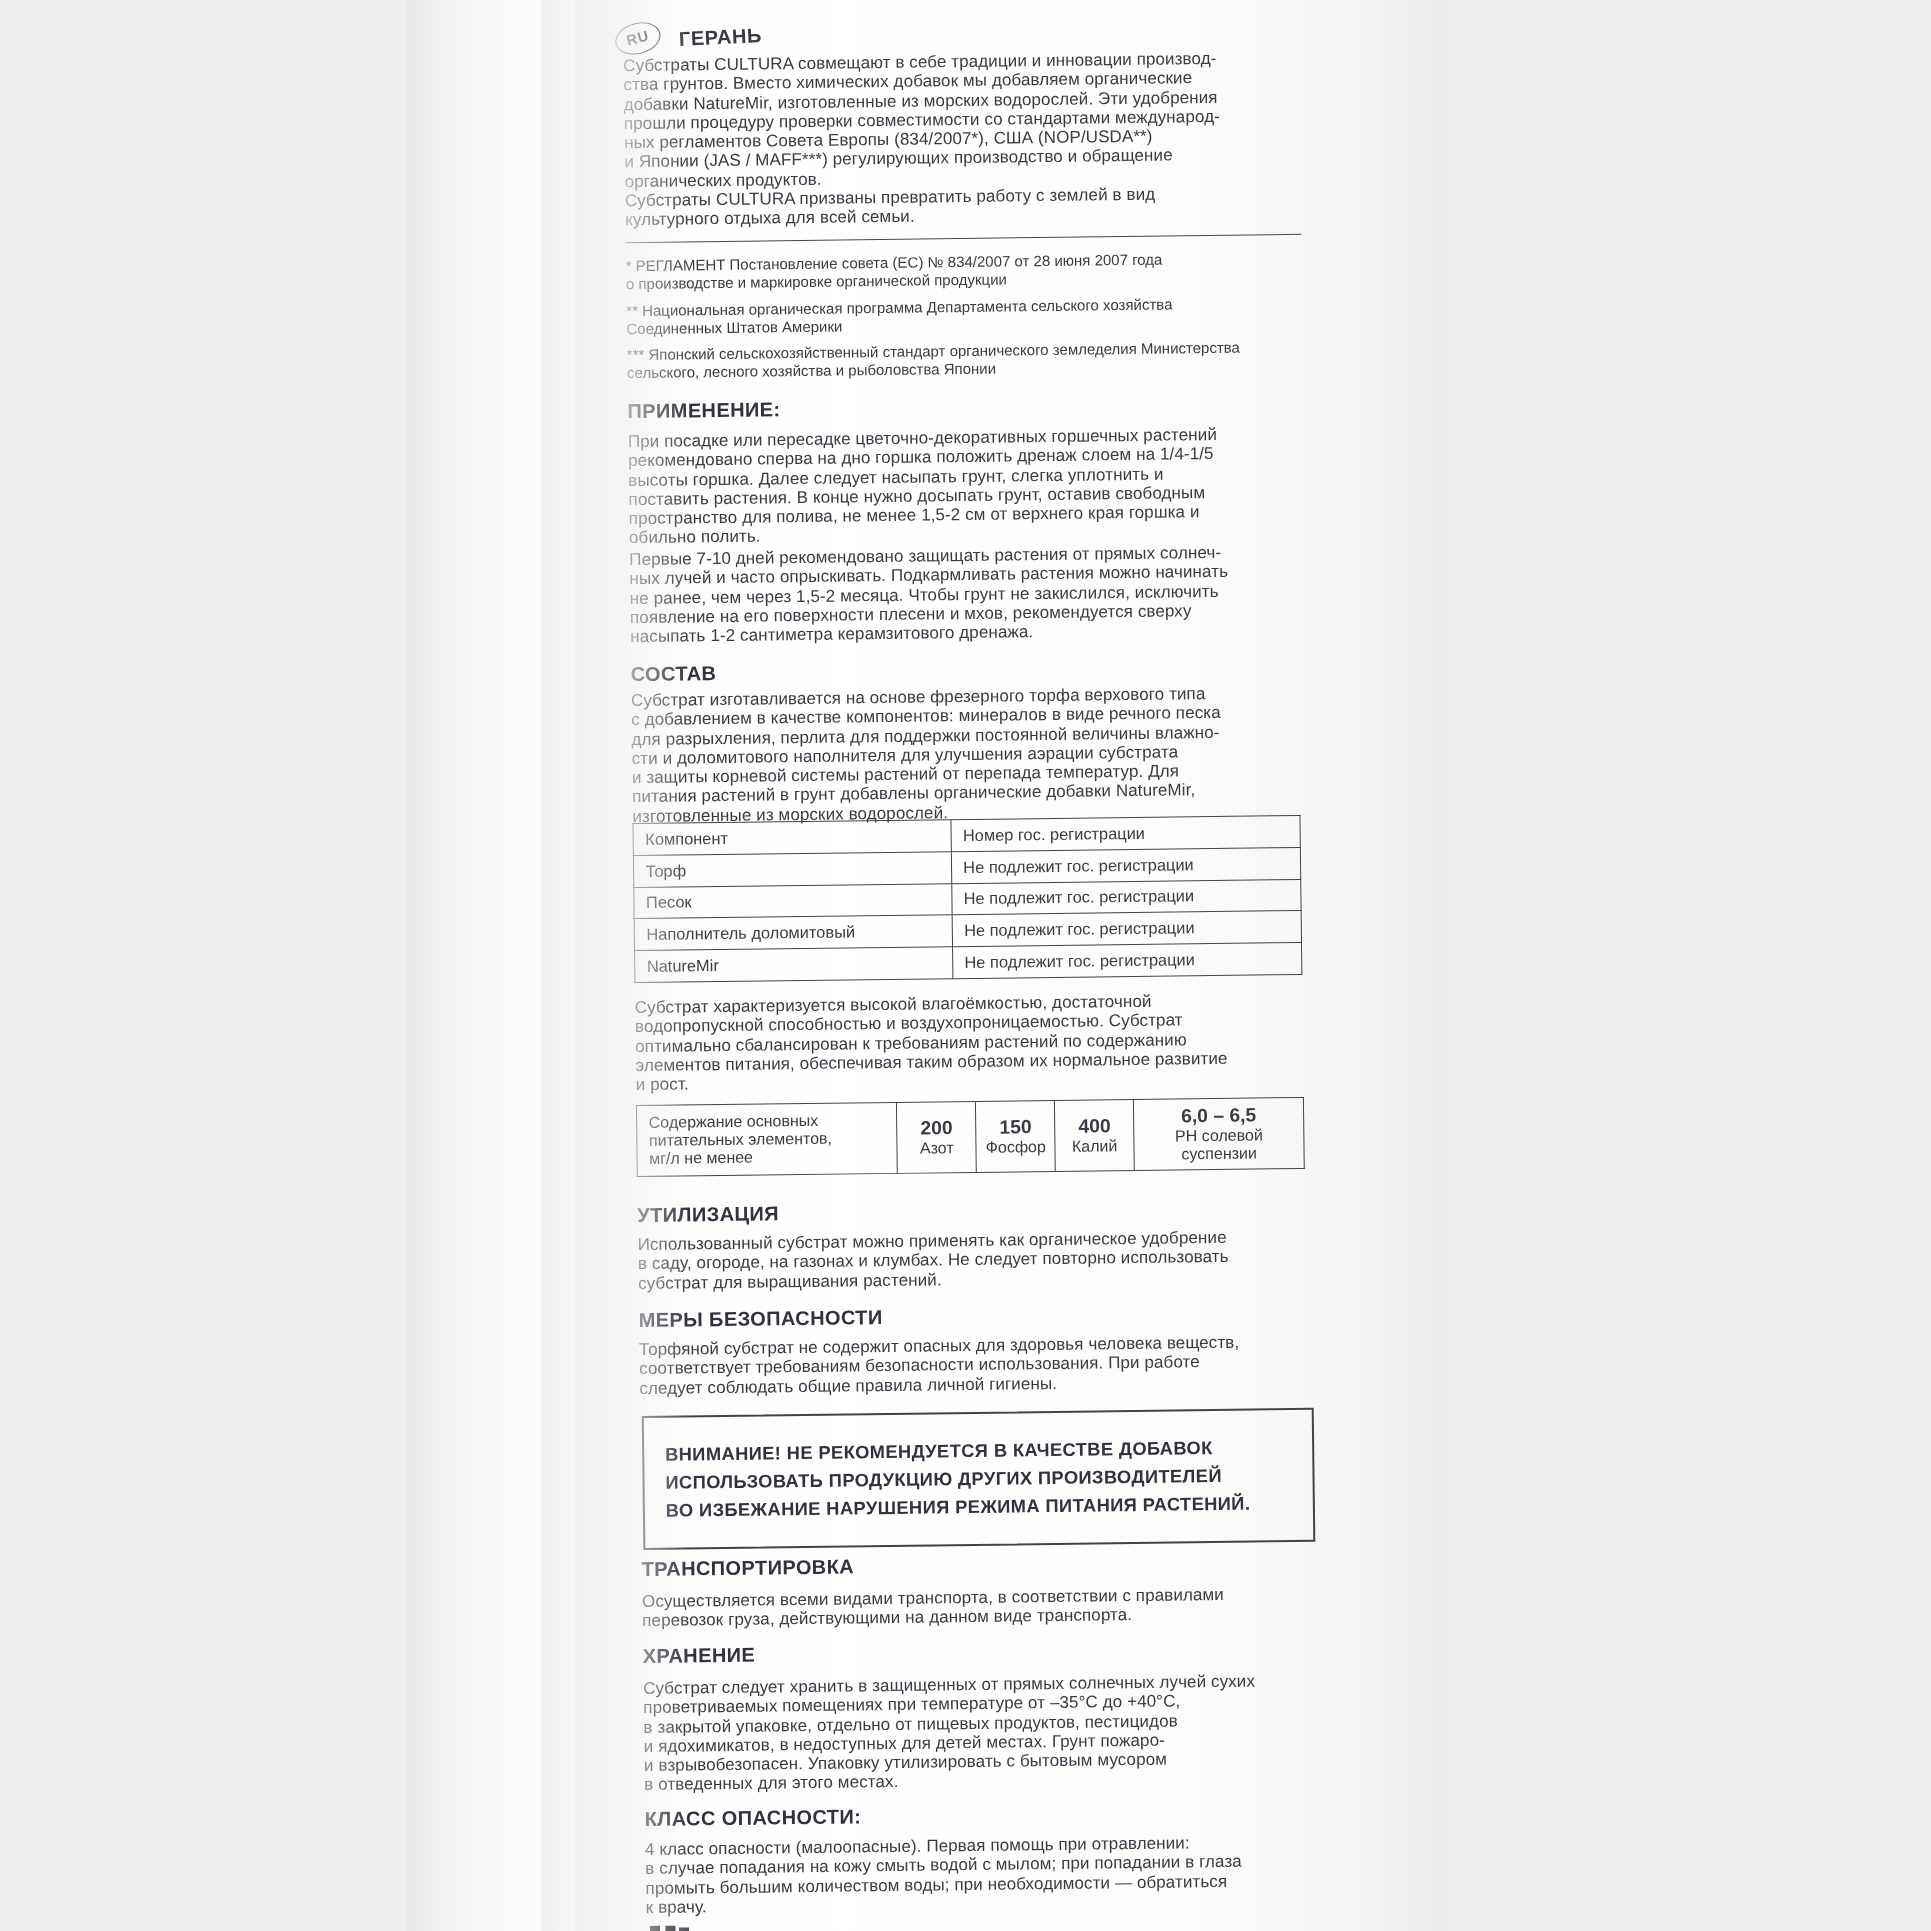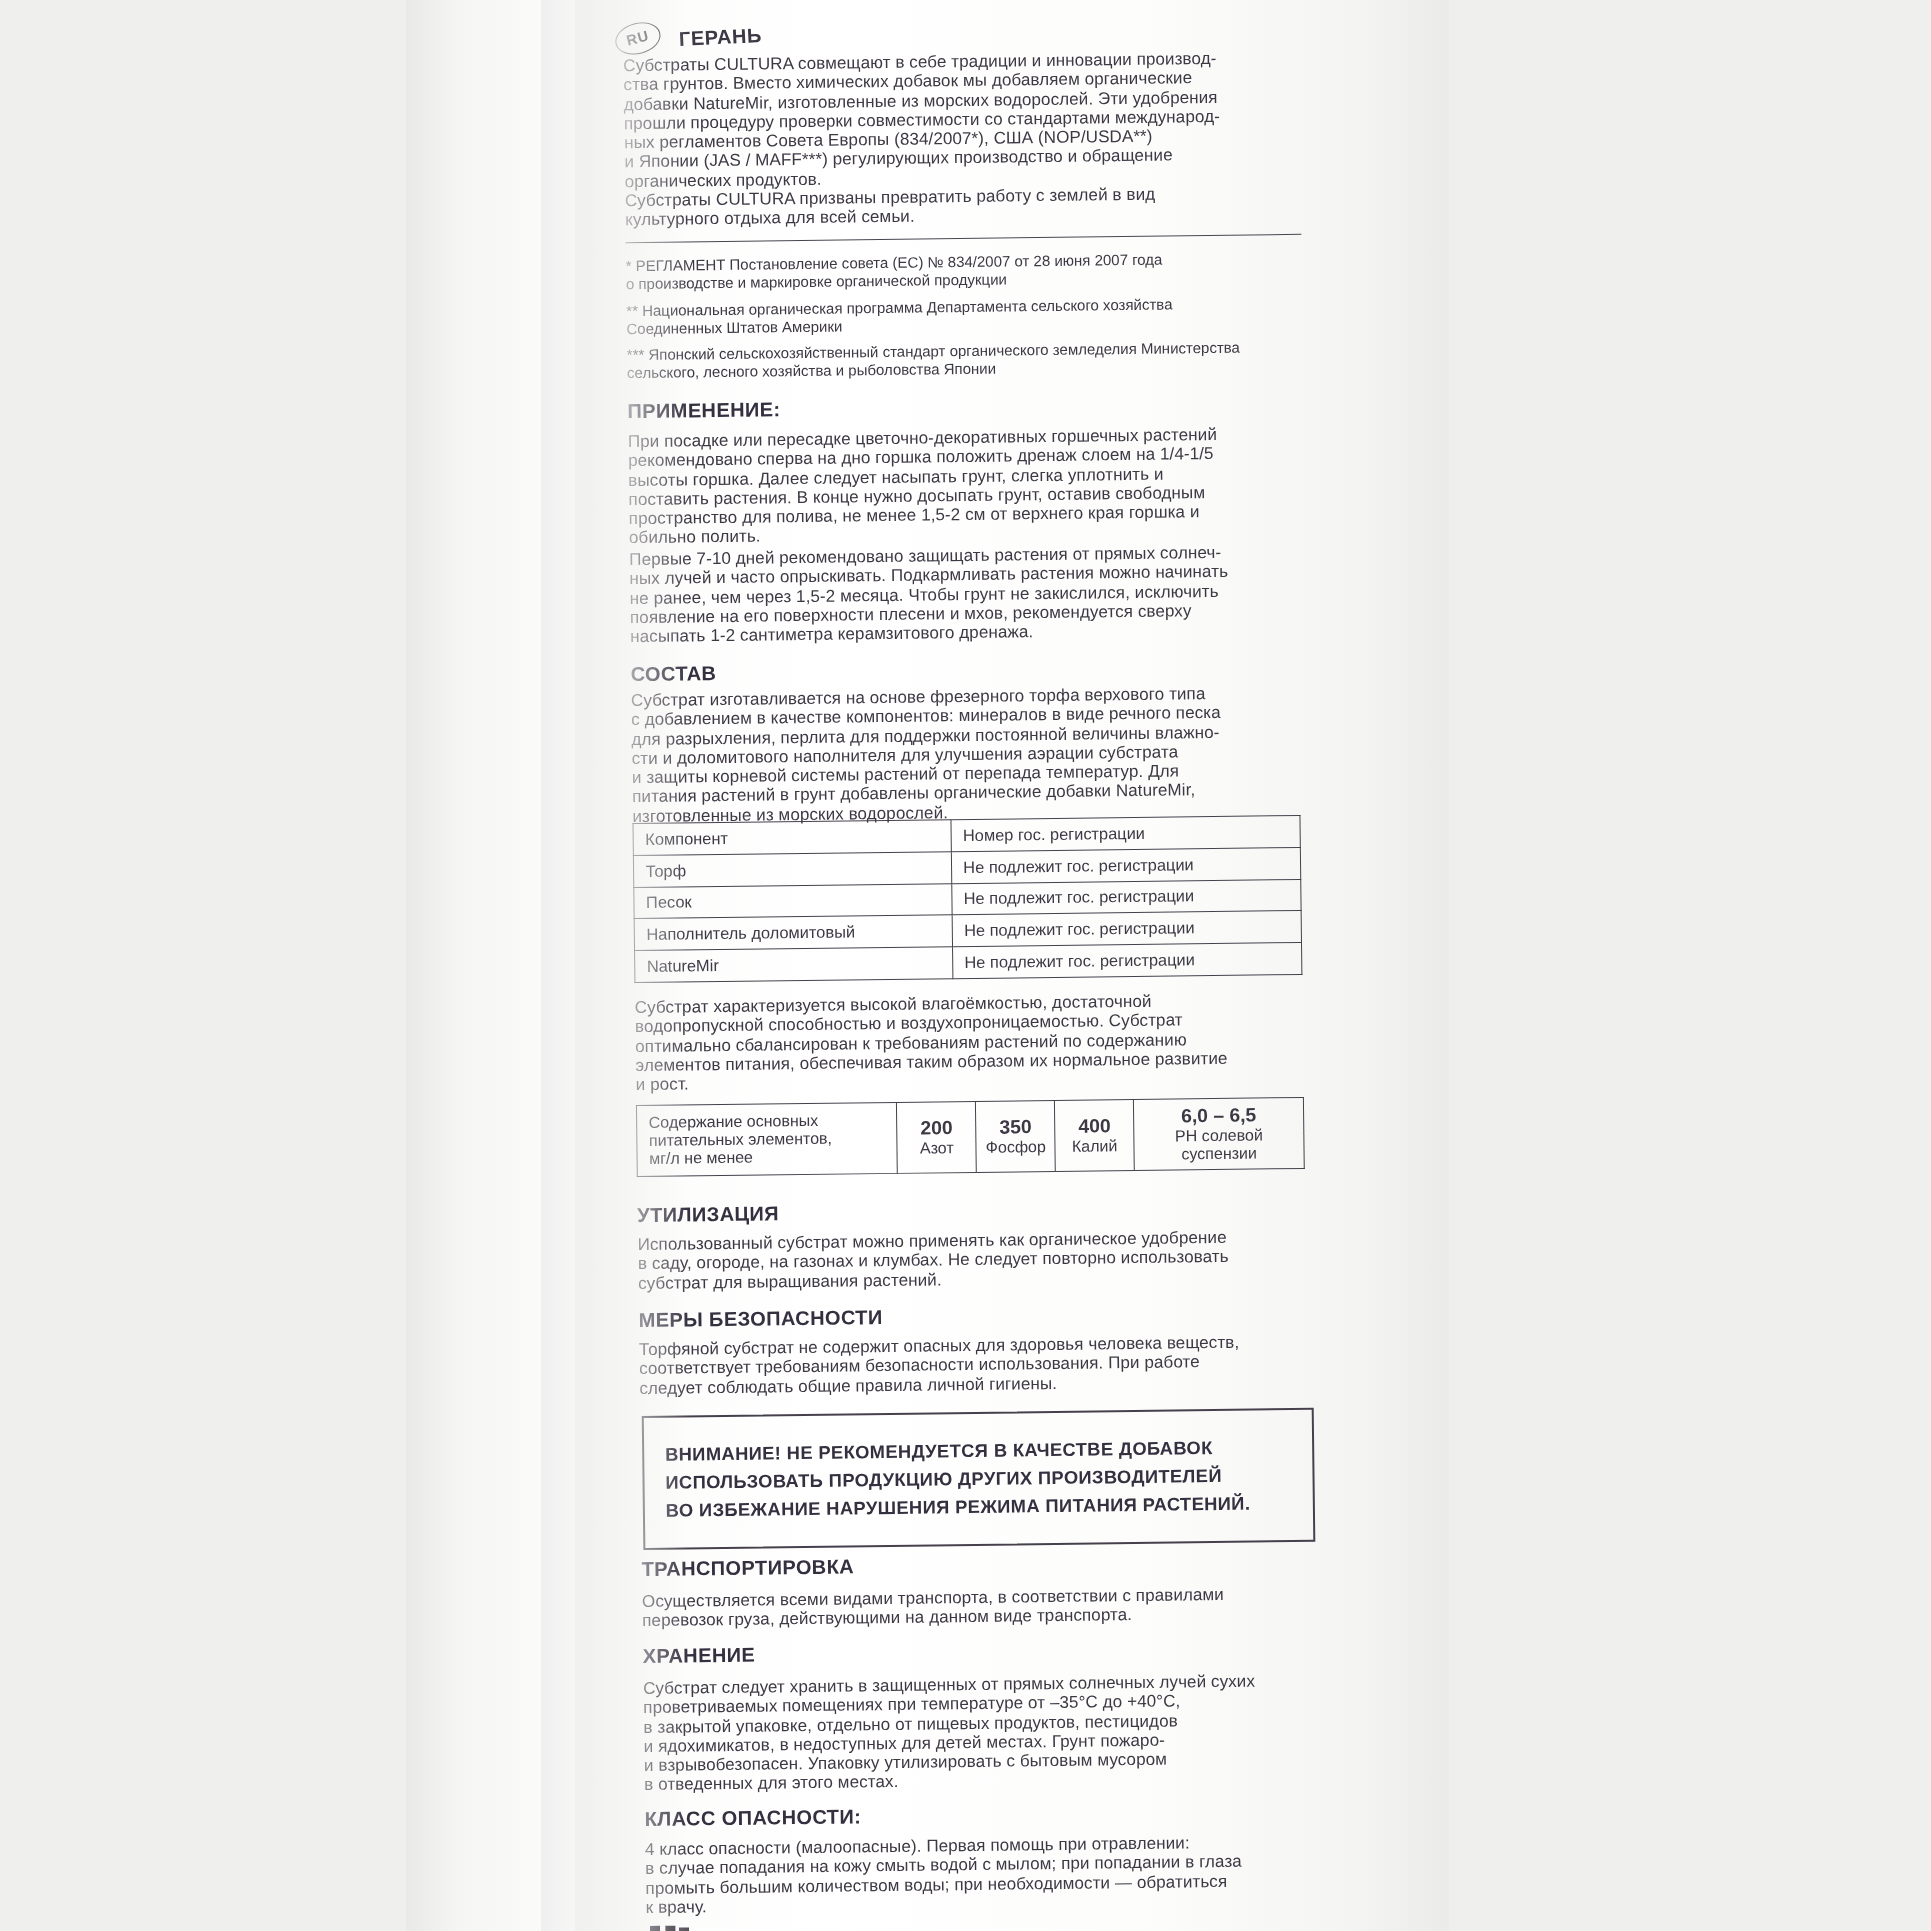--- a/index.html
+++ b/index.html
@@ -150,21 +150,21 @@
     <tbody>
       <tr>
         <td class="nlab">Содержание основных
 питательных элементов,
 мг/л не менее</td>
         <td>
           <div class="nval">200</div>
           <div class="nname">Азот</div>
         </td>
         <td>
-          <div class="nval">350</div>
+          <div class="nval">150</div>
           <div class="nname">Фосфор</div>
         </td>
         <td>
           <div class="nval">400</div>
           <div class="nname">Калий</div>
         </td>
         <td style="width:23%;">
           <div class="nval">6,0 – 6,5</div>
           <div class="nname">PH солевой
 суспензии</div>

